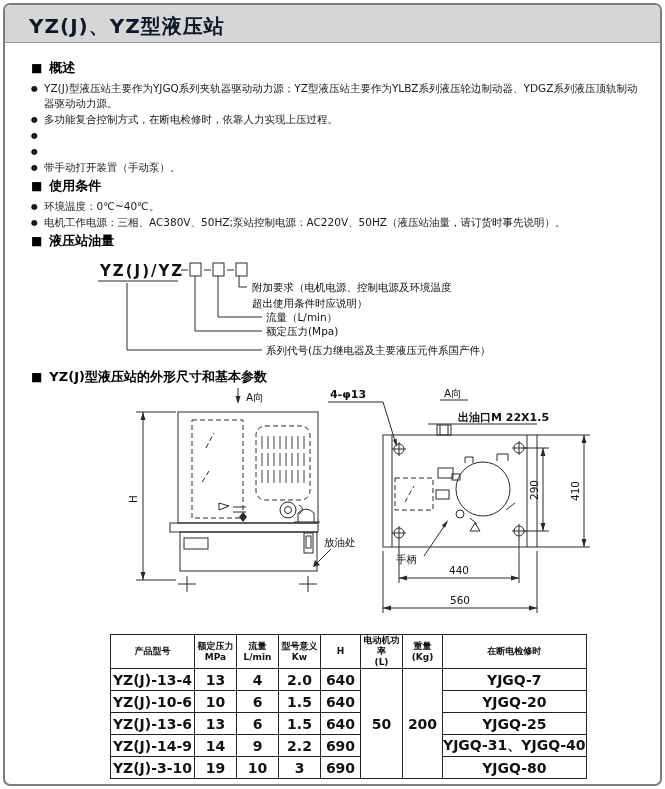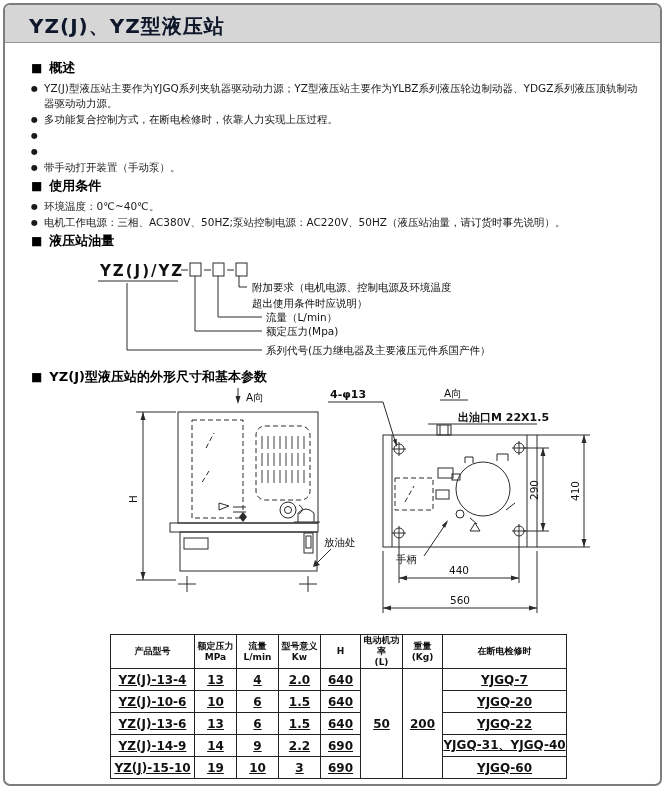--- a/index.html
+++ b/index.html
@@ -27,21 +27,21 @@
   svg polygon.fillb { fill:#2a2a2a; stroke:none; }
   svg text { stroke:none; fill:#111; font-family:"DejaVu Sans","Liberation Sans",sans-serif; font-size:10px; }
   svg text.big { font-size:15px; font-weight:bold; letter-spacing:2px; }
   svg text.bold { font-weight:bold; font-size:11px; }
   svg text.dim { font-size:10.5px; }
 
   table.spec { position:absolute; left:110px; top:634px; border-collapse:collapse; table-layout:fixed; background:#fff; }
   table.spec th, table.spec td { border:1.2px solid #222; text-align:center; vertical-align:middle;
        font-weight:bold; color:#111; padding:0; overflow:hidden; }
   table.spec th { height:30px; font-size:9px; line-height:11px; }
-  table.spec td { height:21px; font-size:12px; white-space:nowrap;text-decoration:underline; }
+  table.spec td { height:21px; font-size:14px; white-space:nowrap; }
 </style>
 </head>
 <body>
 
 <div class="page">
   <div class="frame"></div>
   <div class="titlebar">
     <div class="title">YZ(J)、YZ型液压站</div>
   </div>
 
@@ -311,33 +311,33 @@
         <td>1.5</td>
         <td>640</td>
         <td>YJGQ-20</td>
       </tr>
       <tr>
         <td>YZ(J)-13-6</td>
         <td>13</td>
         <td>6</td>
         <td>1.5</td>
         <td>640</td>
-        <td>YJGQ-22</td>
+        <td>YJGQ-25</td>
       </tr>
       <tr>
         <td>YZ(J)-14-9</td>
         <td>14</td>
         <td>9</td>
         <td>2.2</td>
         <td>690</td>
         <td>YJGQ-31、YJGQ-40</td>
       </tr>
       <tr>
-        <td>YZ(J)-15-10</td>
+        <td>YZ(J)-3-10</td>
         <td>19</td>
         <td>10</td>
         <td>3</td>
         <td>690</td>
-        <td>YJGQ-60</td>
+        <td>YJGQ-80</td>
       </tr>
     </tbody>
   </table>
 </div>
 
 </body></html>

